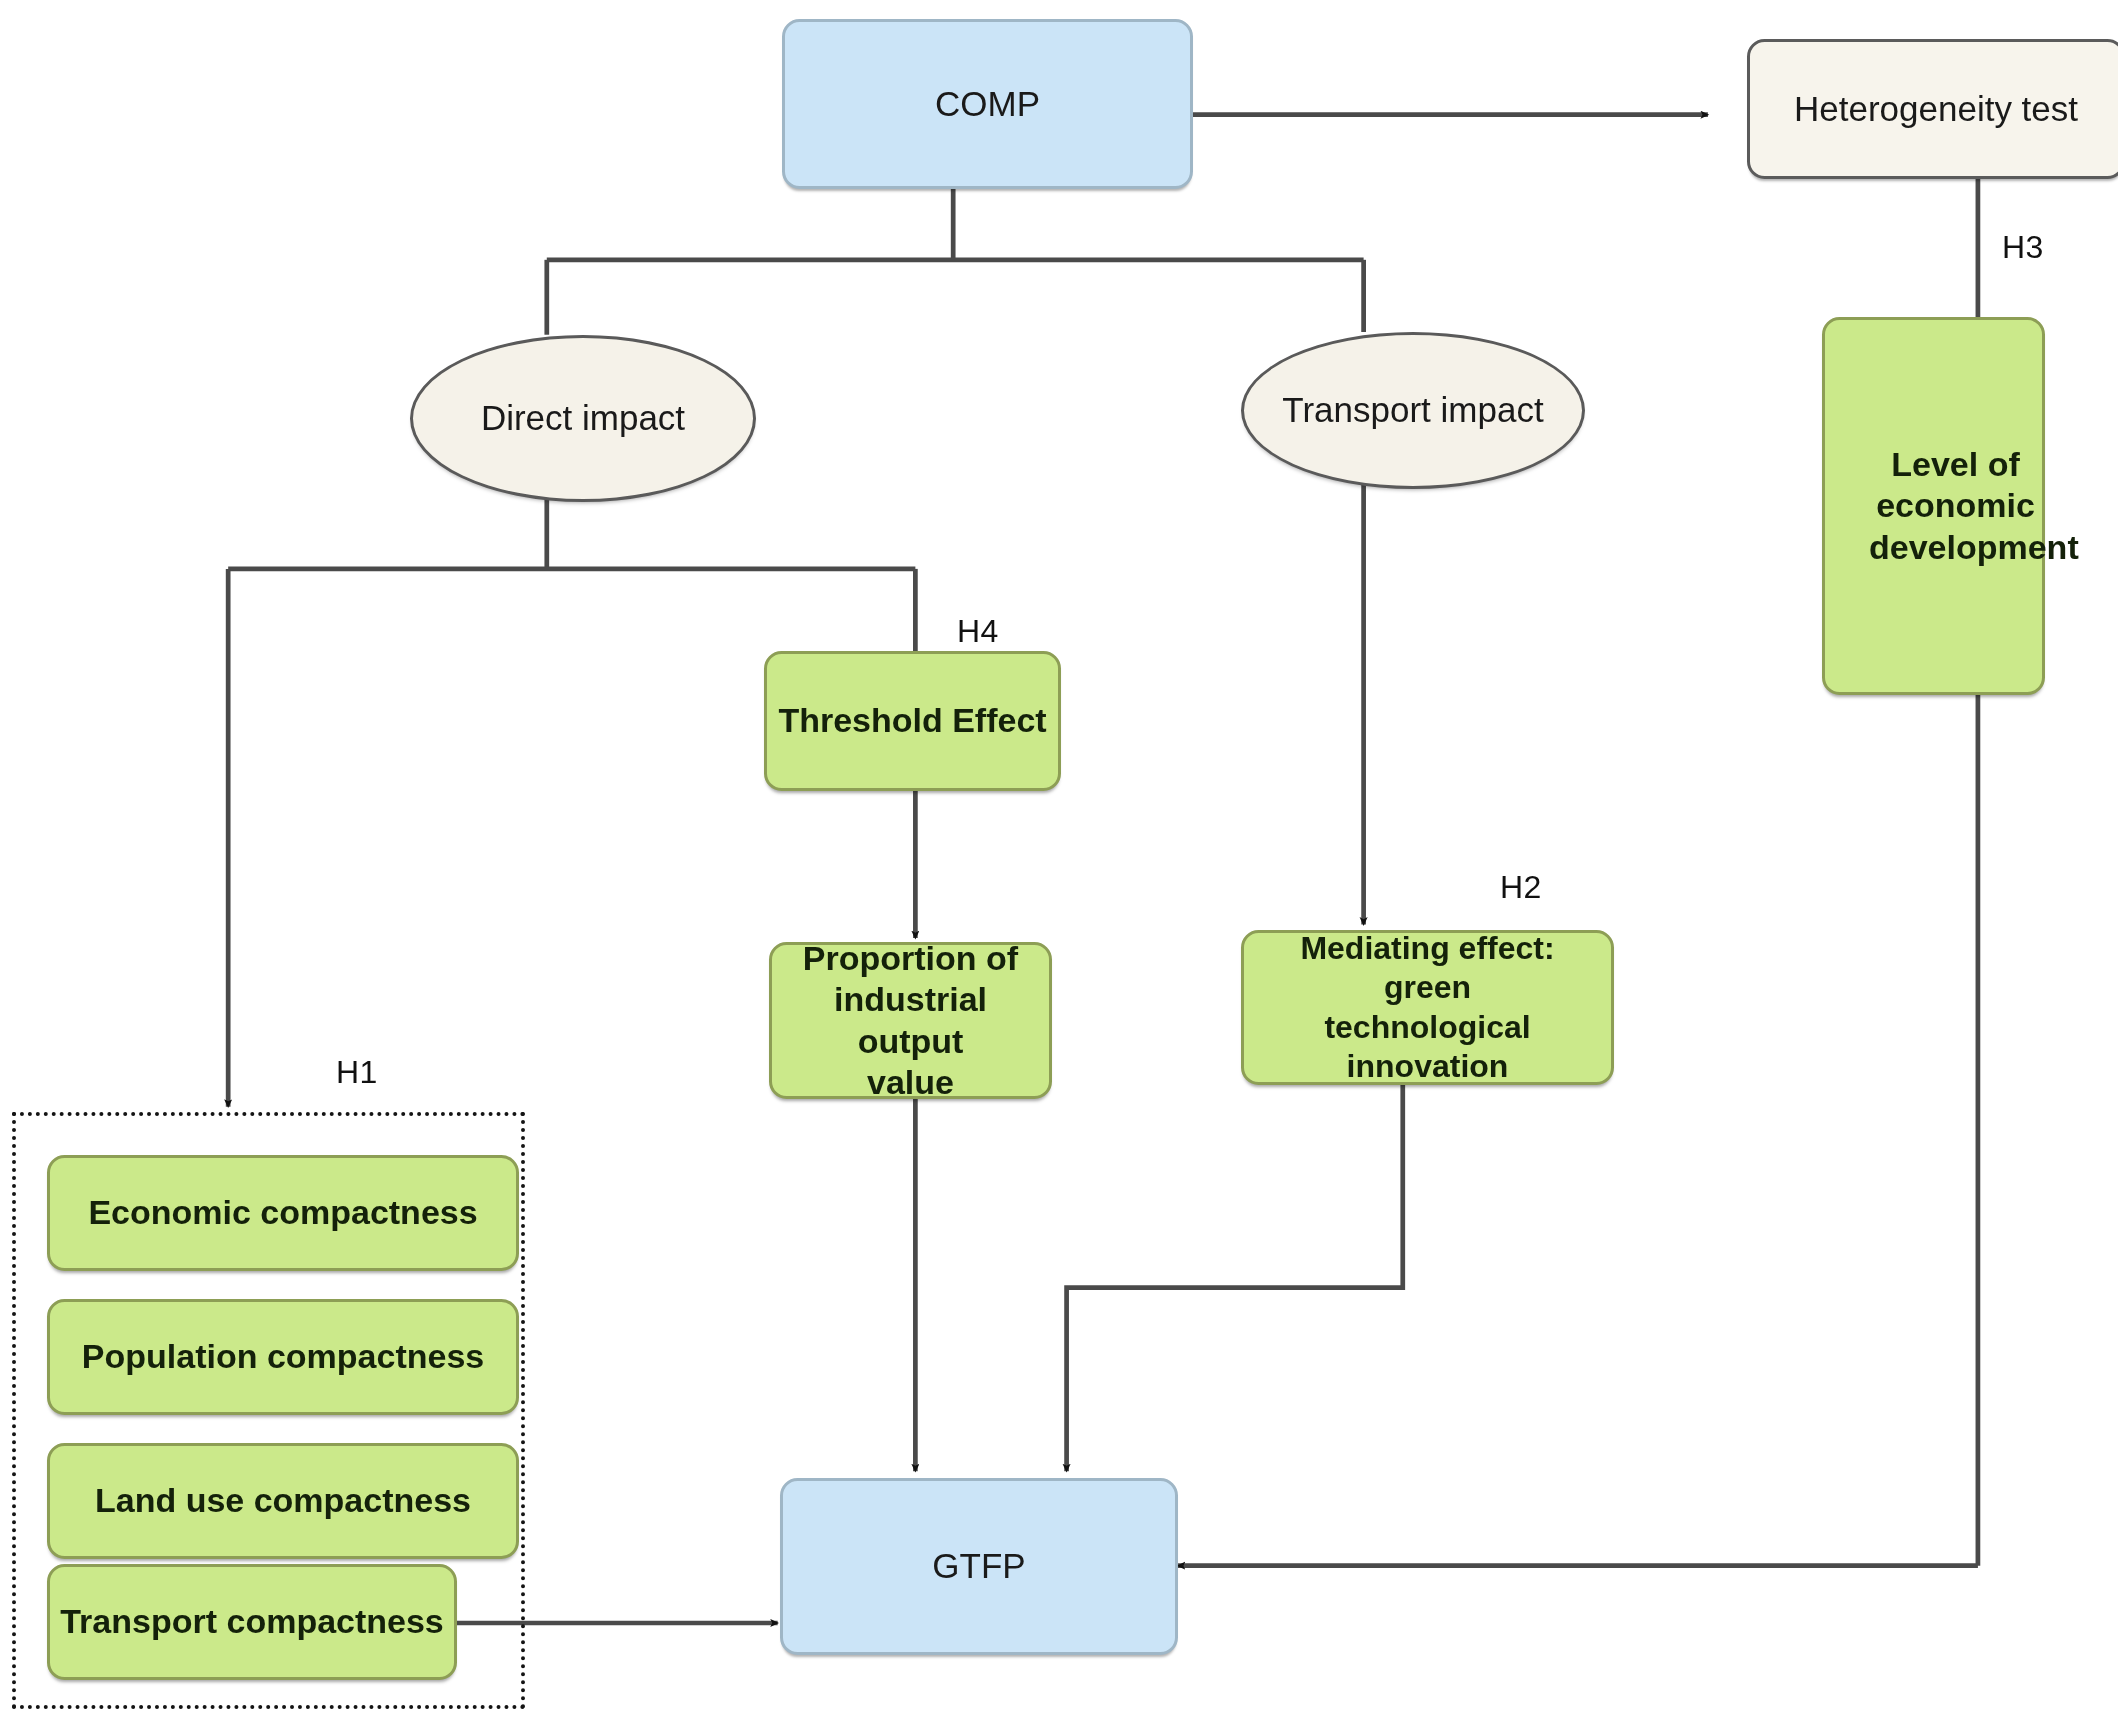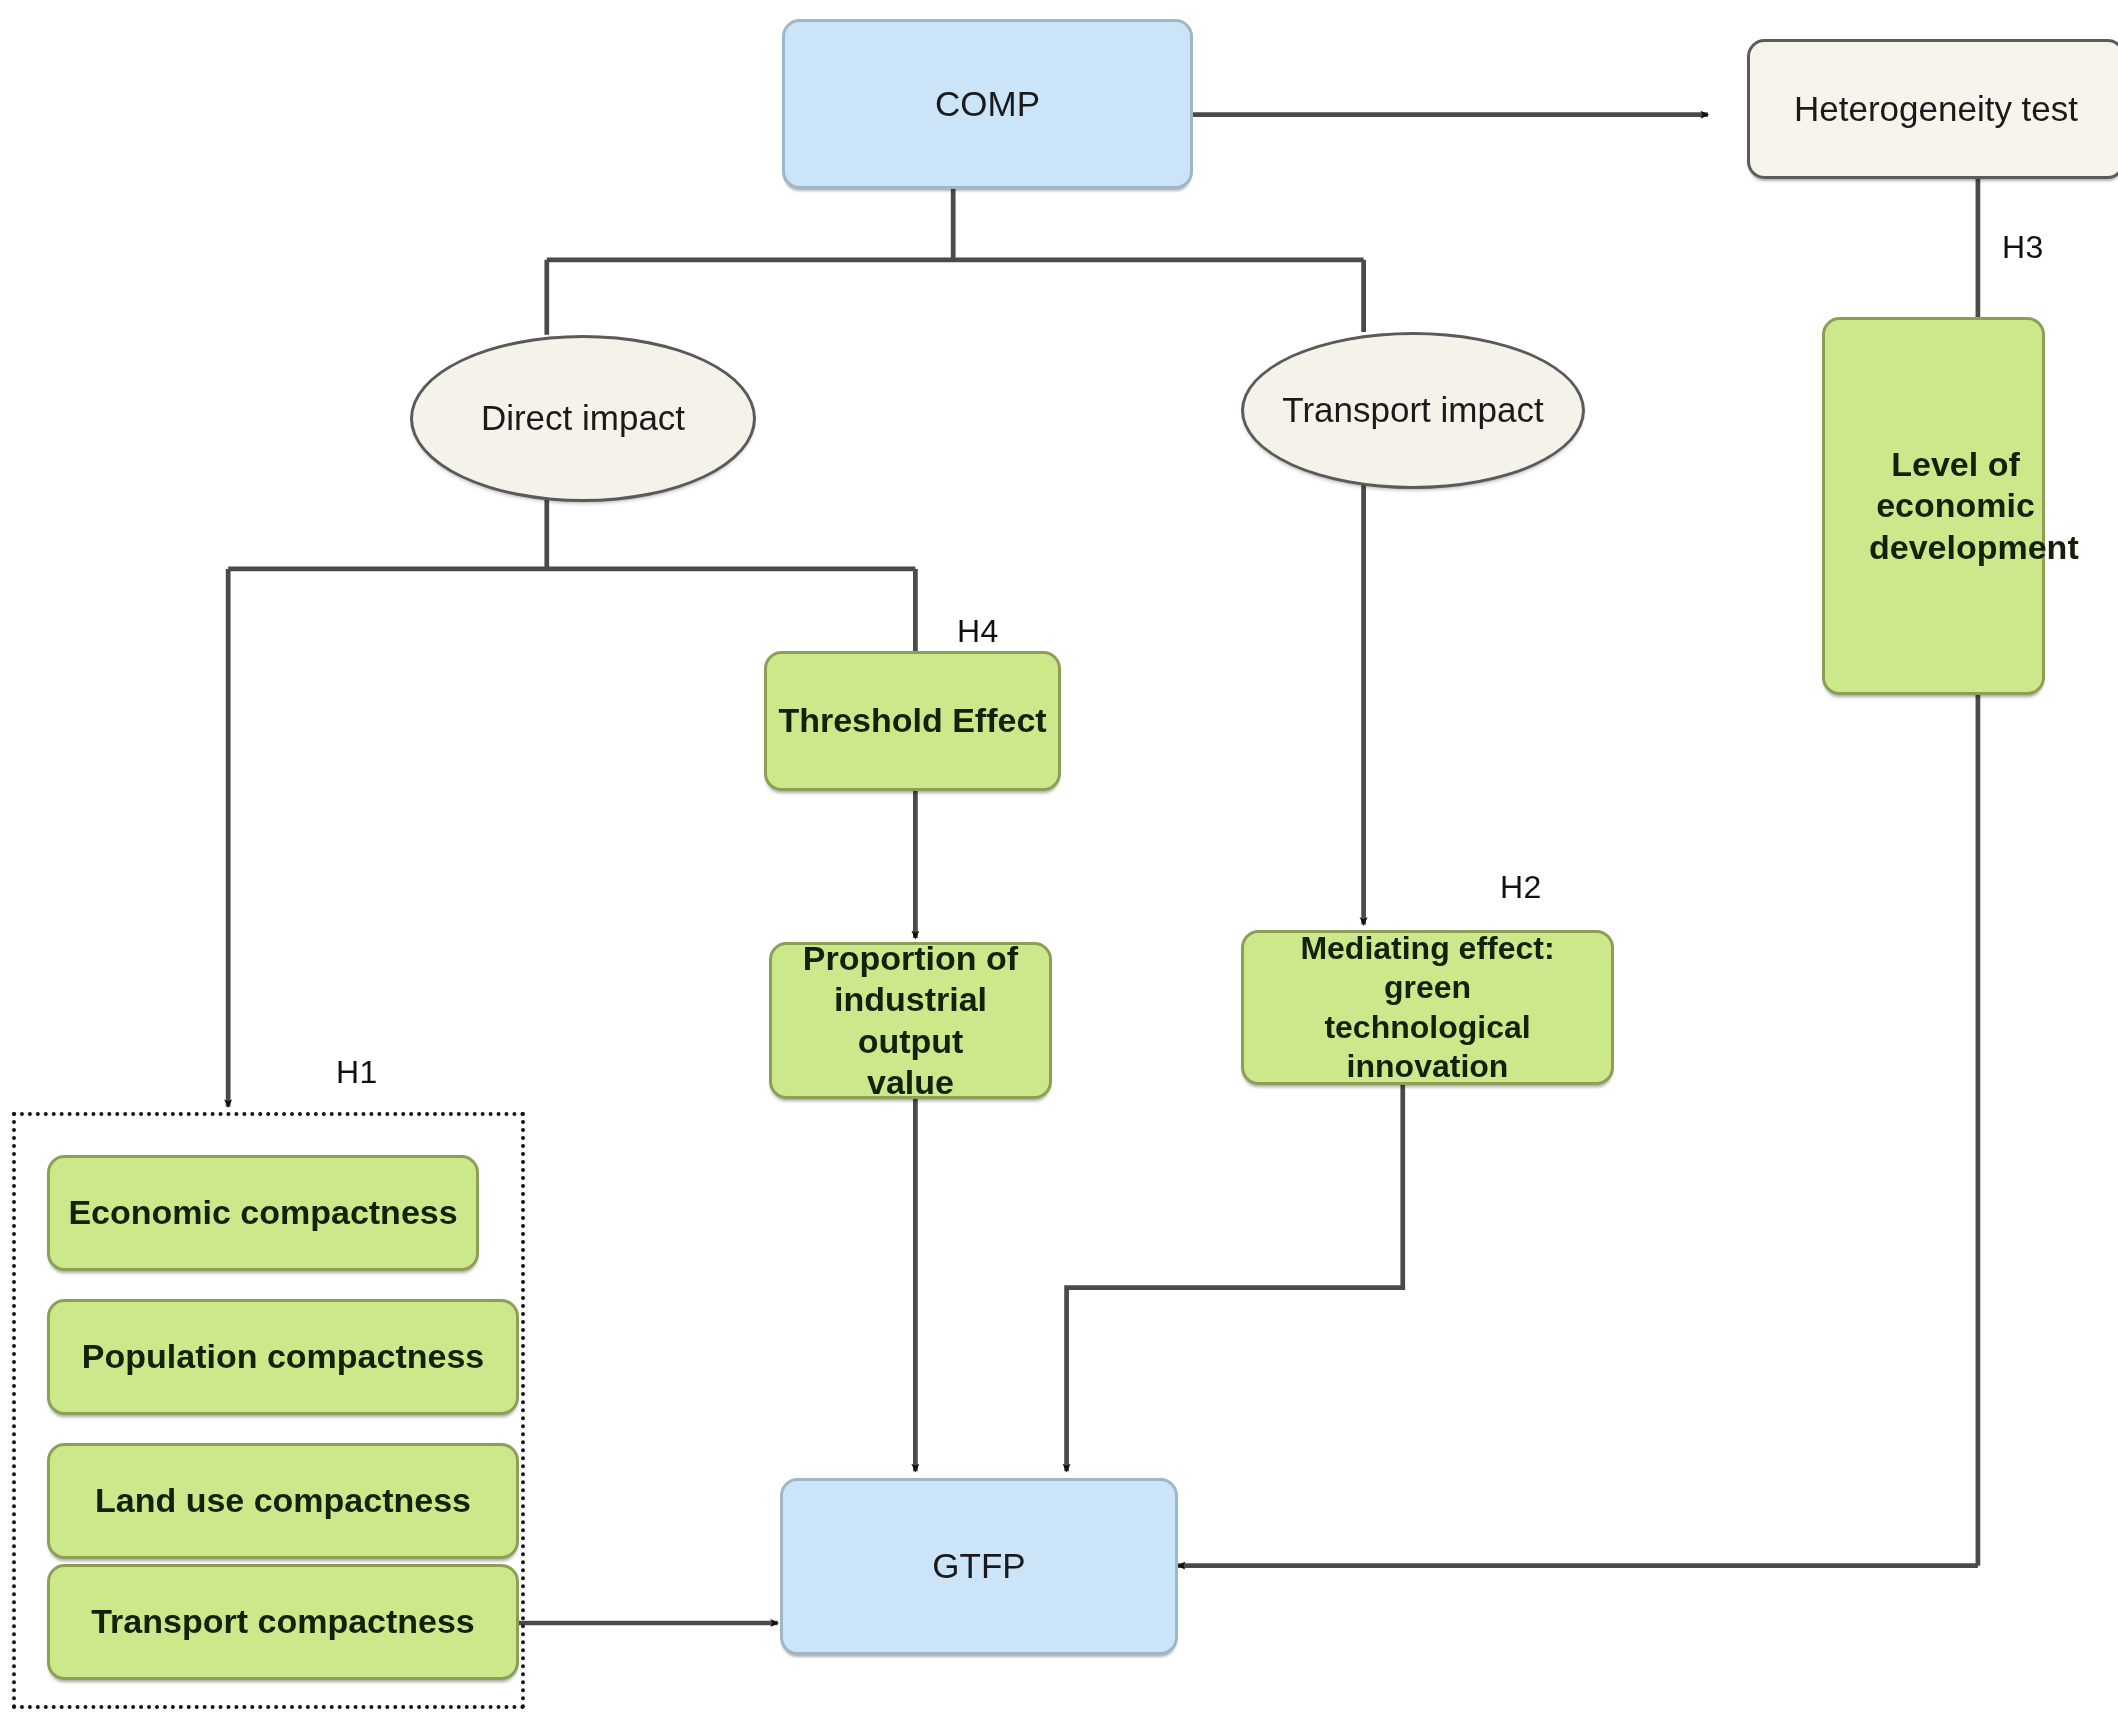--- a/index.html
+++ b/index.html
@@ -97,33 +97,33 @@
   <div class="node green t-bold-sm" style="left:1241px;top:930px;width:373px;height:155px;white-space:pre-line;">
     <span class="lbl">Mediating effect: green
 technological
 innovation</span>
   </div>
 
   <div class="node blue t-lg" style="left:780px;top:1478px;width:398px;height:177px;">
     <span class="lbl">GTFP</span>
   </div>
 
-  <div class="node green t-bold" style="left:47px;top:1155px;width:432px;height:116px;">
+  <div class="node green t-bold" style="left:47px;top:1155px;width:472px;height:116px;">
     <span class="lbl">Economic compactness</span>
   </div>
 
   <div class="node green t-bold" style="left:47px;top:1299px;width:472px;height:116px;">
     <span class="lbl">Population compactness</span>
   </div>
 
   <div class="node green t-bold" style="left:47px;top:1443px;width:472px;height:116px;">
     <span class="lbl">Land use compactness</span>
   </div>
 
-  <div class="node green t-bold" style="left:47px;top:1564px;width:472px;height:116px;">
+  <div class="node green t-bold" style="left:47px;top:1564px;width:410px;height:116px;">
     <span class="lbl">Transport compactness</span>
   </div>
 
   <div class="htag" style="left:336px;top:1054px;">H1</div>
   <div class="htag" style="left:1500px;top:869px;">H2</div>
   <div class="htag" style="left:2002px;top:229px;">H3</div>
   <div class="htag" style="left:957px;top:613px;">H4</div>
 
 </div>
 

